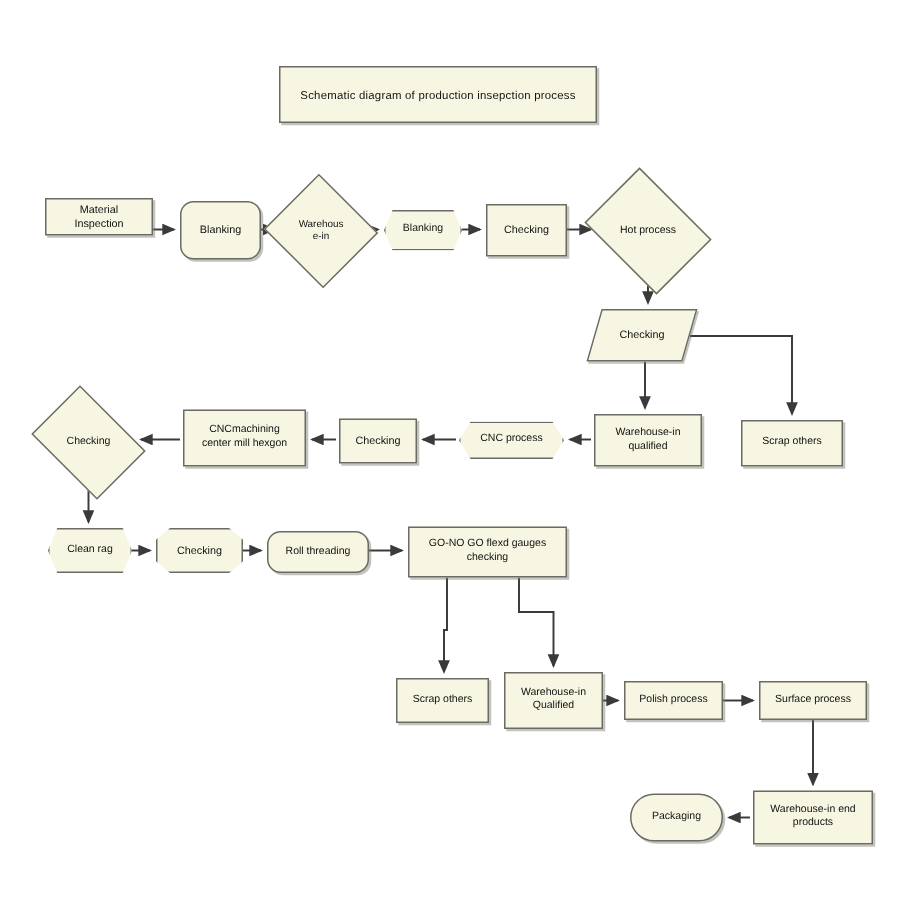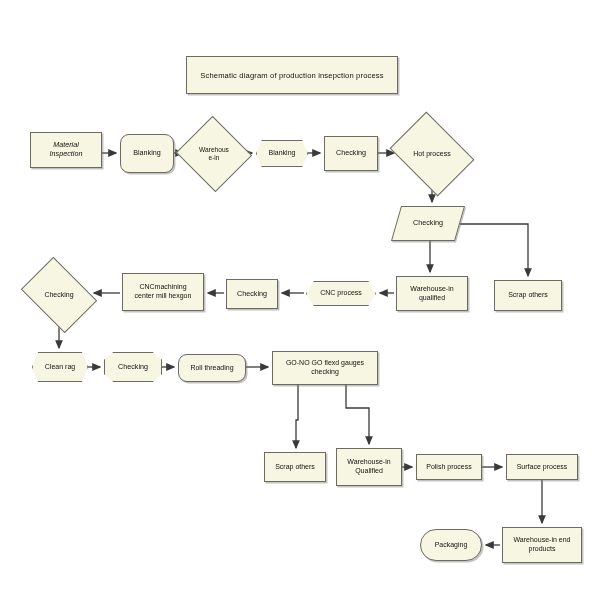--- a/index.html
+++ b/index.html
@@ -108,21 +108,20 @@
   #title-box {
     position: absolute;
     box-sizing: border-box;
     background: #F7F6E2;
     border: 1px solid #6b6b63;
     box-shadow: 1.5px 1.5px 0 rgba(120,120,110,0.45);
     display: flex;
     align-items: center;
     justify-content: center;
     z-index: 2;
-    margin-top: 12px;
   }
   #title-box .lbl {
     font-size: 7.6px;
     color: #111111;
     letter-spacing: 0.15px;
   }
 </style>
 </head>
 <body>
 
@@ -169,21 +168,21 @@
 
       <path d="M500,545 L486,545"></path>
     </g>
   </svg>
 
   <div id="title-box" style="left: 186px; top: 44px; width: 212px; height: 38px;">
     <span class="lbl">Schematic  diagram of production insepction process</span>
   </div>
 
   <div id="nodes-layer">
-      <div class="node sh-rect" style="left: 30px; top: 132px; width: 72px; height: 36px; font-size: 7.2px; font-style: italic;">
+      <div class="node sh-rect" style="left: 30px; top: 132px; width: 72px; height: 25px; font-size: 7.2px;">
         <span class="lbl">Material
 Inspection</span>
       </div>
       <div class="node sh-round" style="left: 120px; top: 134px; width: 54px; height: 39px; font-size: 7.2px;">
         <span class="lbl">Blanking</span>
       </div>
       <div class="node sh-diamond" style="left: 186px; top: 128px; width: 56px; height: 52px; font-size: 6.6px;">
         <div class="diamond-bg"></div>
         <span class="lbl">Warehous
 e-in</span>

